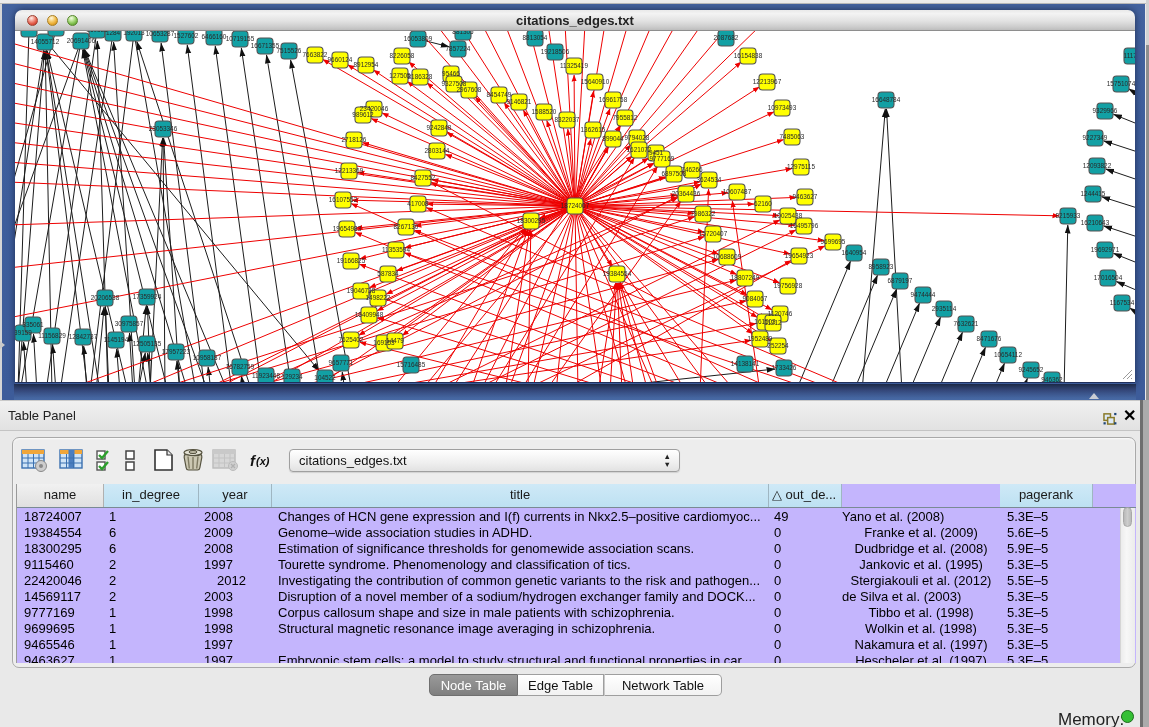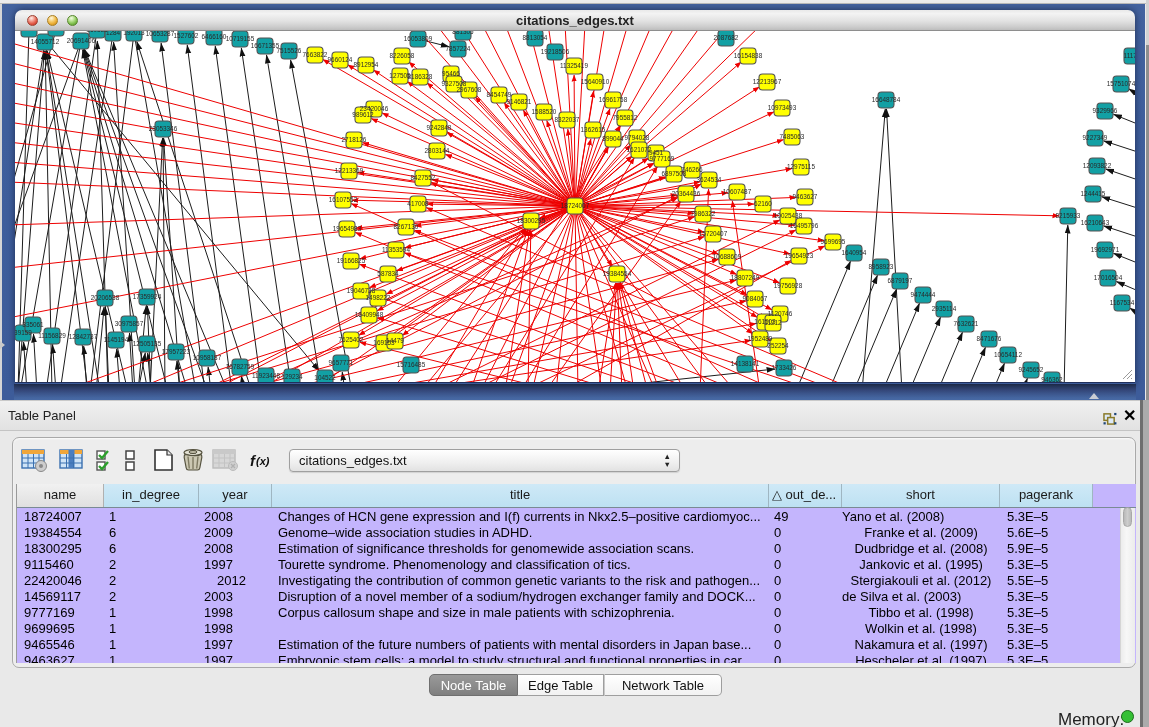--- a/index.html
+++ b/index.html
@@ -665,21 +665,20 @@
       <div class="txt">citations_edges.txt</div>
       <div class="arr">▲<br>▼</div>
     </div>
 <div class="abs" id="tblwrap">
   <div id="thead">
     <div class="th gray" style="left:0;width:87px">name</div>
     <div class="th" style="left:87px;width:95px">in_degree</div>
     <div class="th" style="left:182px;width:73px">year</div>
     <div class="th" style="left:255px;width:497px">title</div>
     <div class="th" style="left:752px;width:73px;text-align:left;padding-left:3px">△ out_de...</div>
-    <div class="th" style="left:825px;width:158px">short</div>
     <div class="th" style="left:983px;width:93px">pagerank</div>
   </div>
   <div id="thead-line"></div>
   <div class="row" style="top:24.5px">
         <div class="c" style="left:7px">18724007</div>
         <div class="c" style="left:92px">1</div>
         <div class="c" style="left:187px">2008</div>
         <div class="c" style="left:261px;width:488px">Changes of HCN gene expression and I(f) currents in Nkx2.5–positive cardiomyoc...</div>
         <div class="c" style="left:757px">49</div>
         <div class="c" style="left:825px;width:158px;text-align:left">Yano et al. (2008)</div>
@@ -736,29 +735,29 @@
         <div class="c" style="left:187px">1998</div>
         <div class="c" style="left:261px;width:488px">Corpus callosum shape and size in male patients with schizophrenia.</div>
         <div class="c" style="left:757px">0</div>
         <div class="c" style="left:825px;width:158px;text-align:center">Tibbo et al. (1998)</div>
         <div class="c" style="left:990px">5.3E–5</div>
       </div>
 <div class="row" style="top:136.5px">
         <div class="c" style="left:7px">9699695</div>
         <div class="c" style="left:92px">1</div>
         <div class="c" style="left:187px">1998</div>
+        <div class="c" style="left:261px;width:488px">Structural magnetic resonance image averaging in schizophrenia.</div>
         <div class="c" style="left:757px">0</div>
         <div class="c" style="left:825px;width:158px;text-align:center">Wolkin et al. (1998)</div>
         <div class="c" style="left:990px">5.3E–5</div>
       </div>
 <div class="row" style="top:152.5px">
         <div class="c" style="left:7px">9465546</div>
         <div class="c" style="left:92px">1</div>
         <div class="c" style="left:187px">1997</div>
-        <div class="c" style="left:261px;width:488px">Estimation of the future numbers of patients with mental disorders in Japan base...</div>
         <div class="c" style="left:757px">0</div>
         <div class="c" style="left:825px;width:158px;text-align:center">Nakamura et al. (1997)</div>
         <div class="c" style="left:990px">5.3E–5</div>
       </div>
 <div class="row" style="top:168.5px">
         <div class="c" style="left:7px">9463627</div>
         <div class="c" style="left:92px">1</div>
         <div class="c" style="left:187px">1997</div>
         <div class="c" style="left:261px;width:488px">Embryonic stem cells: a model to study structural and functional properties in car...</div>
         <div class="c" style="left:757px">0</div>

